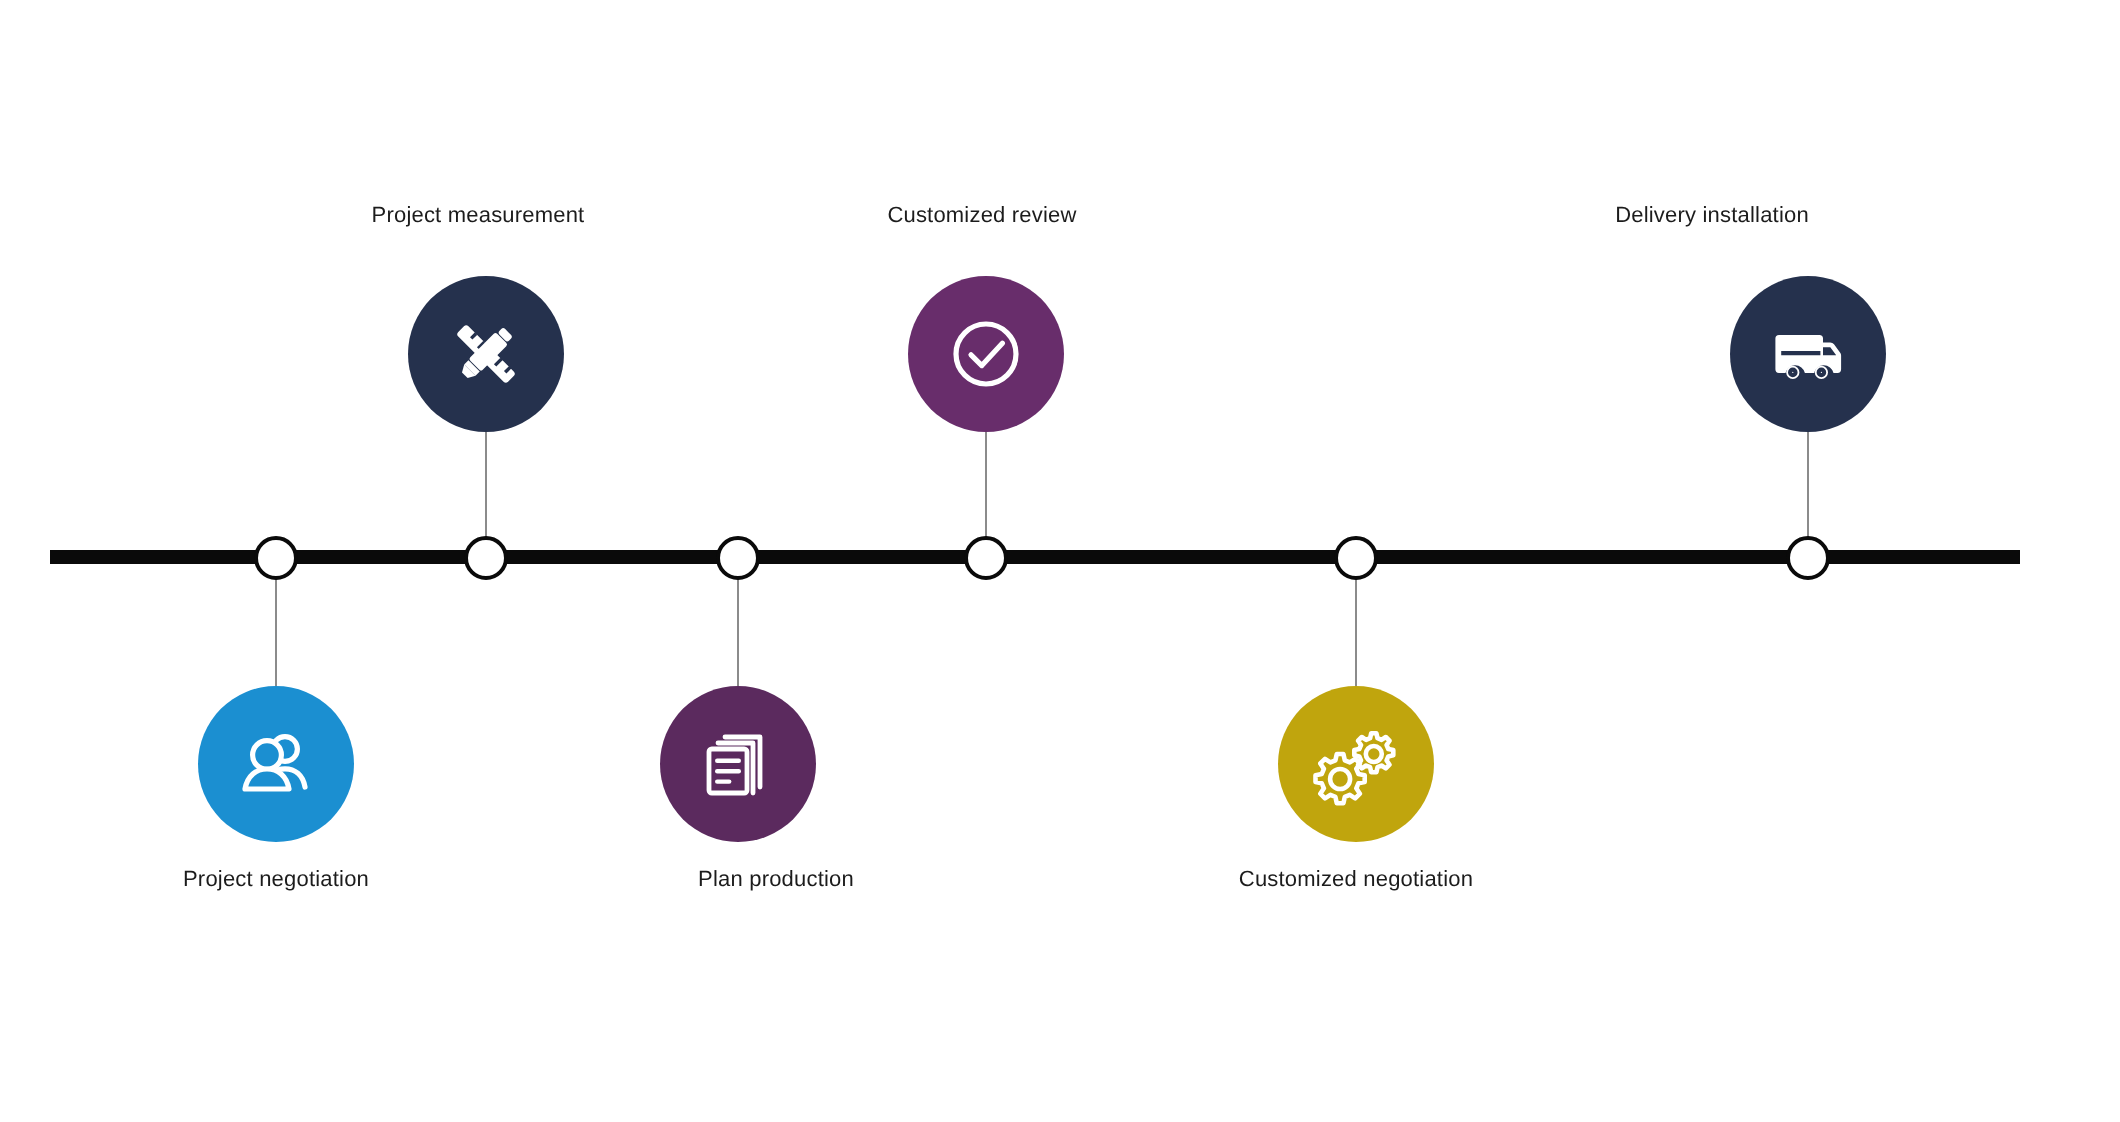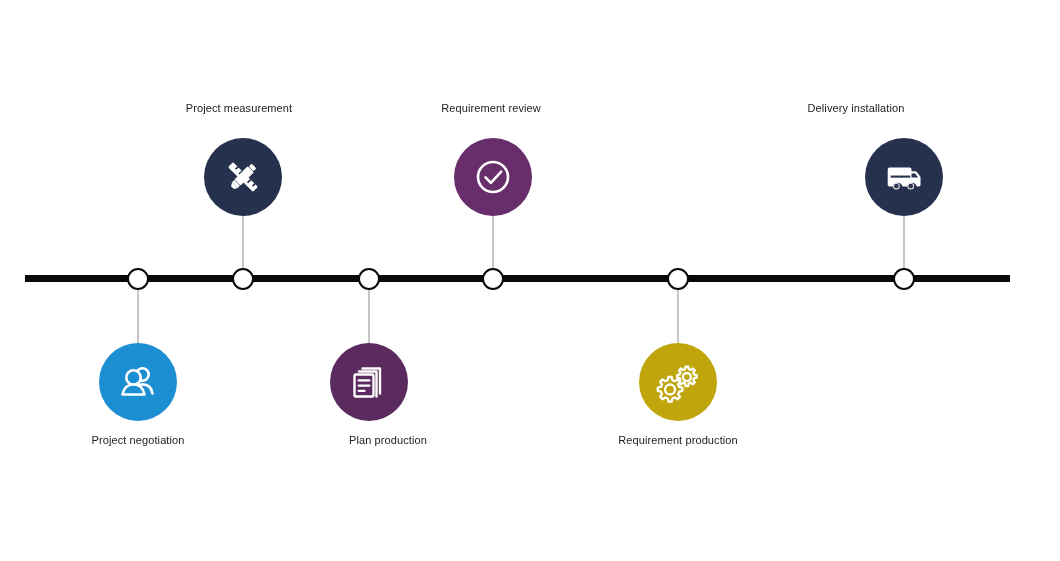--- a/index.html
+++ b/index.html
@@ -150,39 +150,39 @@
   <div class="axis-node" style="left:493px;"></div>
   <div class="stem" style="left:493px; top:216px; height:58px;"></div>
   <div class="bubble" style="left:493px; top:138px; background:#682d6b;">
     <span>
       <svg width="46" height="46" viewBox="0 0 46 46" fill="none" stroke="#ffffff" stroke-width="2.6" stroke-linecap="round" stroke-linejoin="round">
         <circle cx="23" cy="23" r="15"></circle>
         <polyline points="15.5,23.4 20.9,28.8 31.2,17.6"></polyline>
       </svg>
     </span>
   </div>
-  <div class="step-label" style="left:491px; top:103px;">Requirement review</div>
+  <div class="step-label" style="left:491px; top:103px;">Customized review</div>
 
   <div class="axis-node" style="left:678px;"></div>
   <div class="stem" style="left:678px; top:284px; height:60px;"></div>
   <div class="bubble" style="left:678px; top:343px; background:#c0a50d;">
     <span>
       <svg width="46" height="46" viewBox="0 0 46 46">
         <g fill="none" stroke="#ffffff" stroke-width="2.3" stroke-linejoin="round">
 
           <path d="M30.6 7.6 l2.6 0 l0.55 2.5 l2.0 0.85 l2.15 -1.45 l1.85 1.85 l-1.45 2.15 l0.85 2.0 l2.5 0.55 l0 2.6 l-2.5 0.55 l-0.85 2.0 l1.45 2.15 l-1.85 1.85 l-2.15 -1.45 l-2.0 0.85 l-0.55 2.5 l-2.6 0 l-0.55 -2.5 l-2.0 -0.85 l-2.15 1.45 l-1.85 -1.85 l1.45 -2.15 l-0.85 -2.0 l-2.5 -0.55 l0 -2.6 l2.5 -0.55 l0.85 -2.0 l-1.45 -2.15 l1.85 -1.85 l2.15 1.45 l2.0 -0.85 z"></path>
           <circle cx="31.9" cy="18.0" r="4.0"></circle>
 
           <path d="M13.4 18.0 l3.3 0 l0.7 3.15 l2.5 1.05 l2.7 -1.8 l2.35 2.35 l-1.8 2.7 l1.05 2.5 l3.15 0.7 l0 3.3 l-3.15 0.7 l-1.05 2.5 l1.8 2.7 l-2.35 2.35 l-2.7 -1.8 l-2.5 1.05 l-0.7 3.15 l-3.3 0 l-0.7 -3.15 l-2.5 -1.05 l-2.7 1.8 l-2.35 -2.35 l1.8 -2.7 l-1.05 -2.5 l-3.15 -0.7 l0 -3.3 l3.15 -0.7 l1.05 -2.5 l-1.8 -2.7 l2.35 -2.35 l2.7 1.8 l2.5 -1.05 z"></path>
           <circle cx="15.05" cy="30.5" r="5.0"></circle>
         </g>
       </svg>
     </span>
   </div>
-  <div class="step-label" style="left:678px; top:435px;">Requirement production</div>
+  <div class="step-label" style="left:678px; top:435px;">Customized negotiation</div>
 
   <div class="axis-node" style="left:904px;"></div>
   <div class="stem" style="left:904px; top:216px; height:58px;"></div>
   <div class="bubble" style="left:904px; top:138px; background:#25314d;">
     <span>
       <svg width="44" height="44" viewBox="0 0 44 44">
         <g fill="#ffffff">
           <path d="M7.5 12.5 h20.2 a1.8 1.8 0 0 1 1.8 1.8 v1.9 h3.6 a2.4 2.4 0 0 1 1.9 0.95 l3.1 4.2 a2.4 2.4 0 0 1 0.45 1.4 v6.9 a1.8 1.8 0 0 1 -1.8 1.8 h-2.0 a5.0 5.0 0 0 0 -9.7 0 h-4.6 a5.0 5.0 0 0 0 -9.7 0 h-3.25 a1.8 1.8 0 0 1 -1.8 -1.8 v-15.35 a1.8 1.8 0 0 1 1.8 -1.8 z
                    M29.5 18.6 v4.0 h6.6 l-2.95 -4.0 z" fill-rule="evenodd"></path>
           <circle cx="14.4" cy="31.2" r="3.3"></circle>

